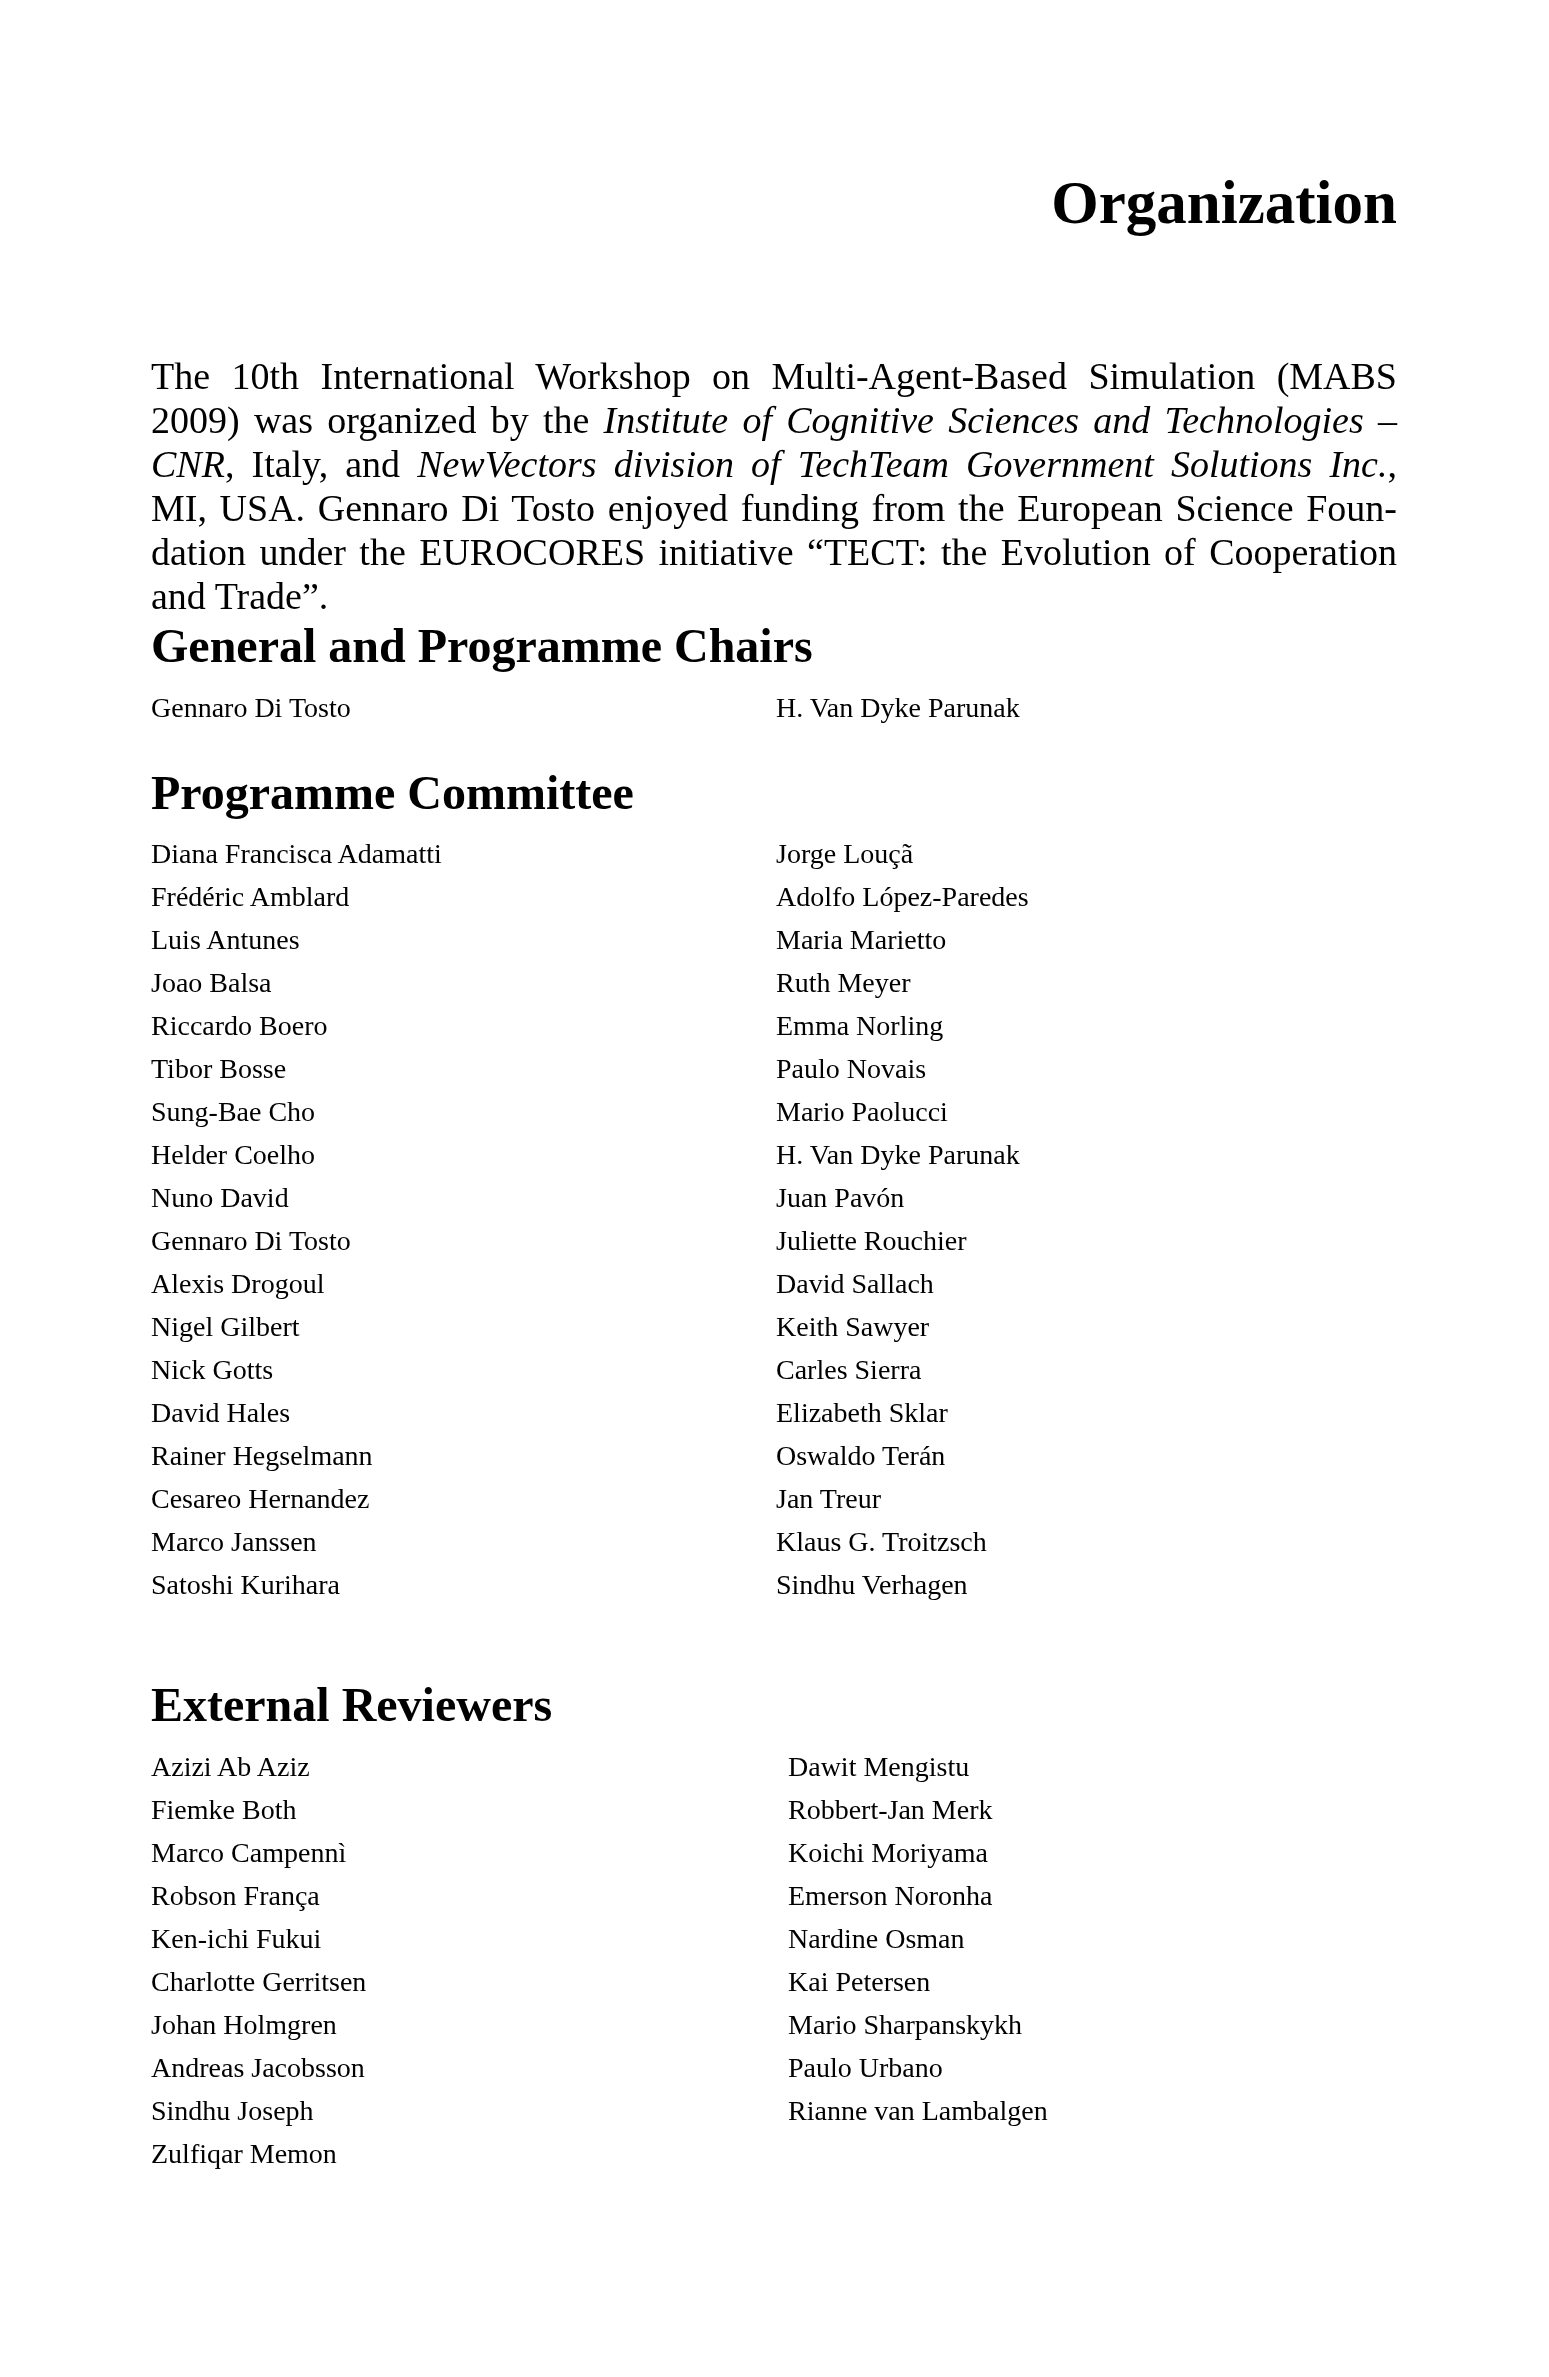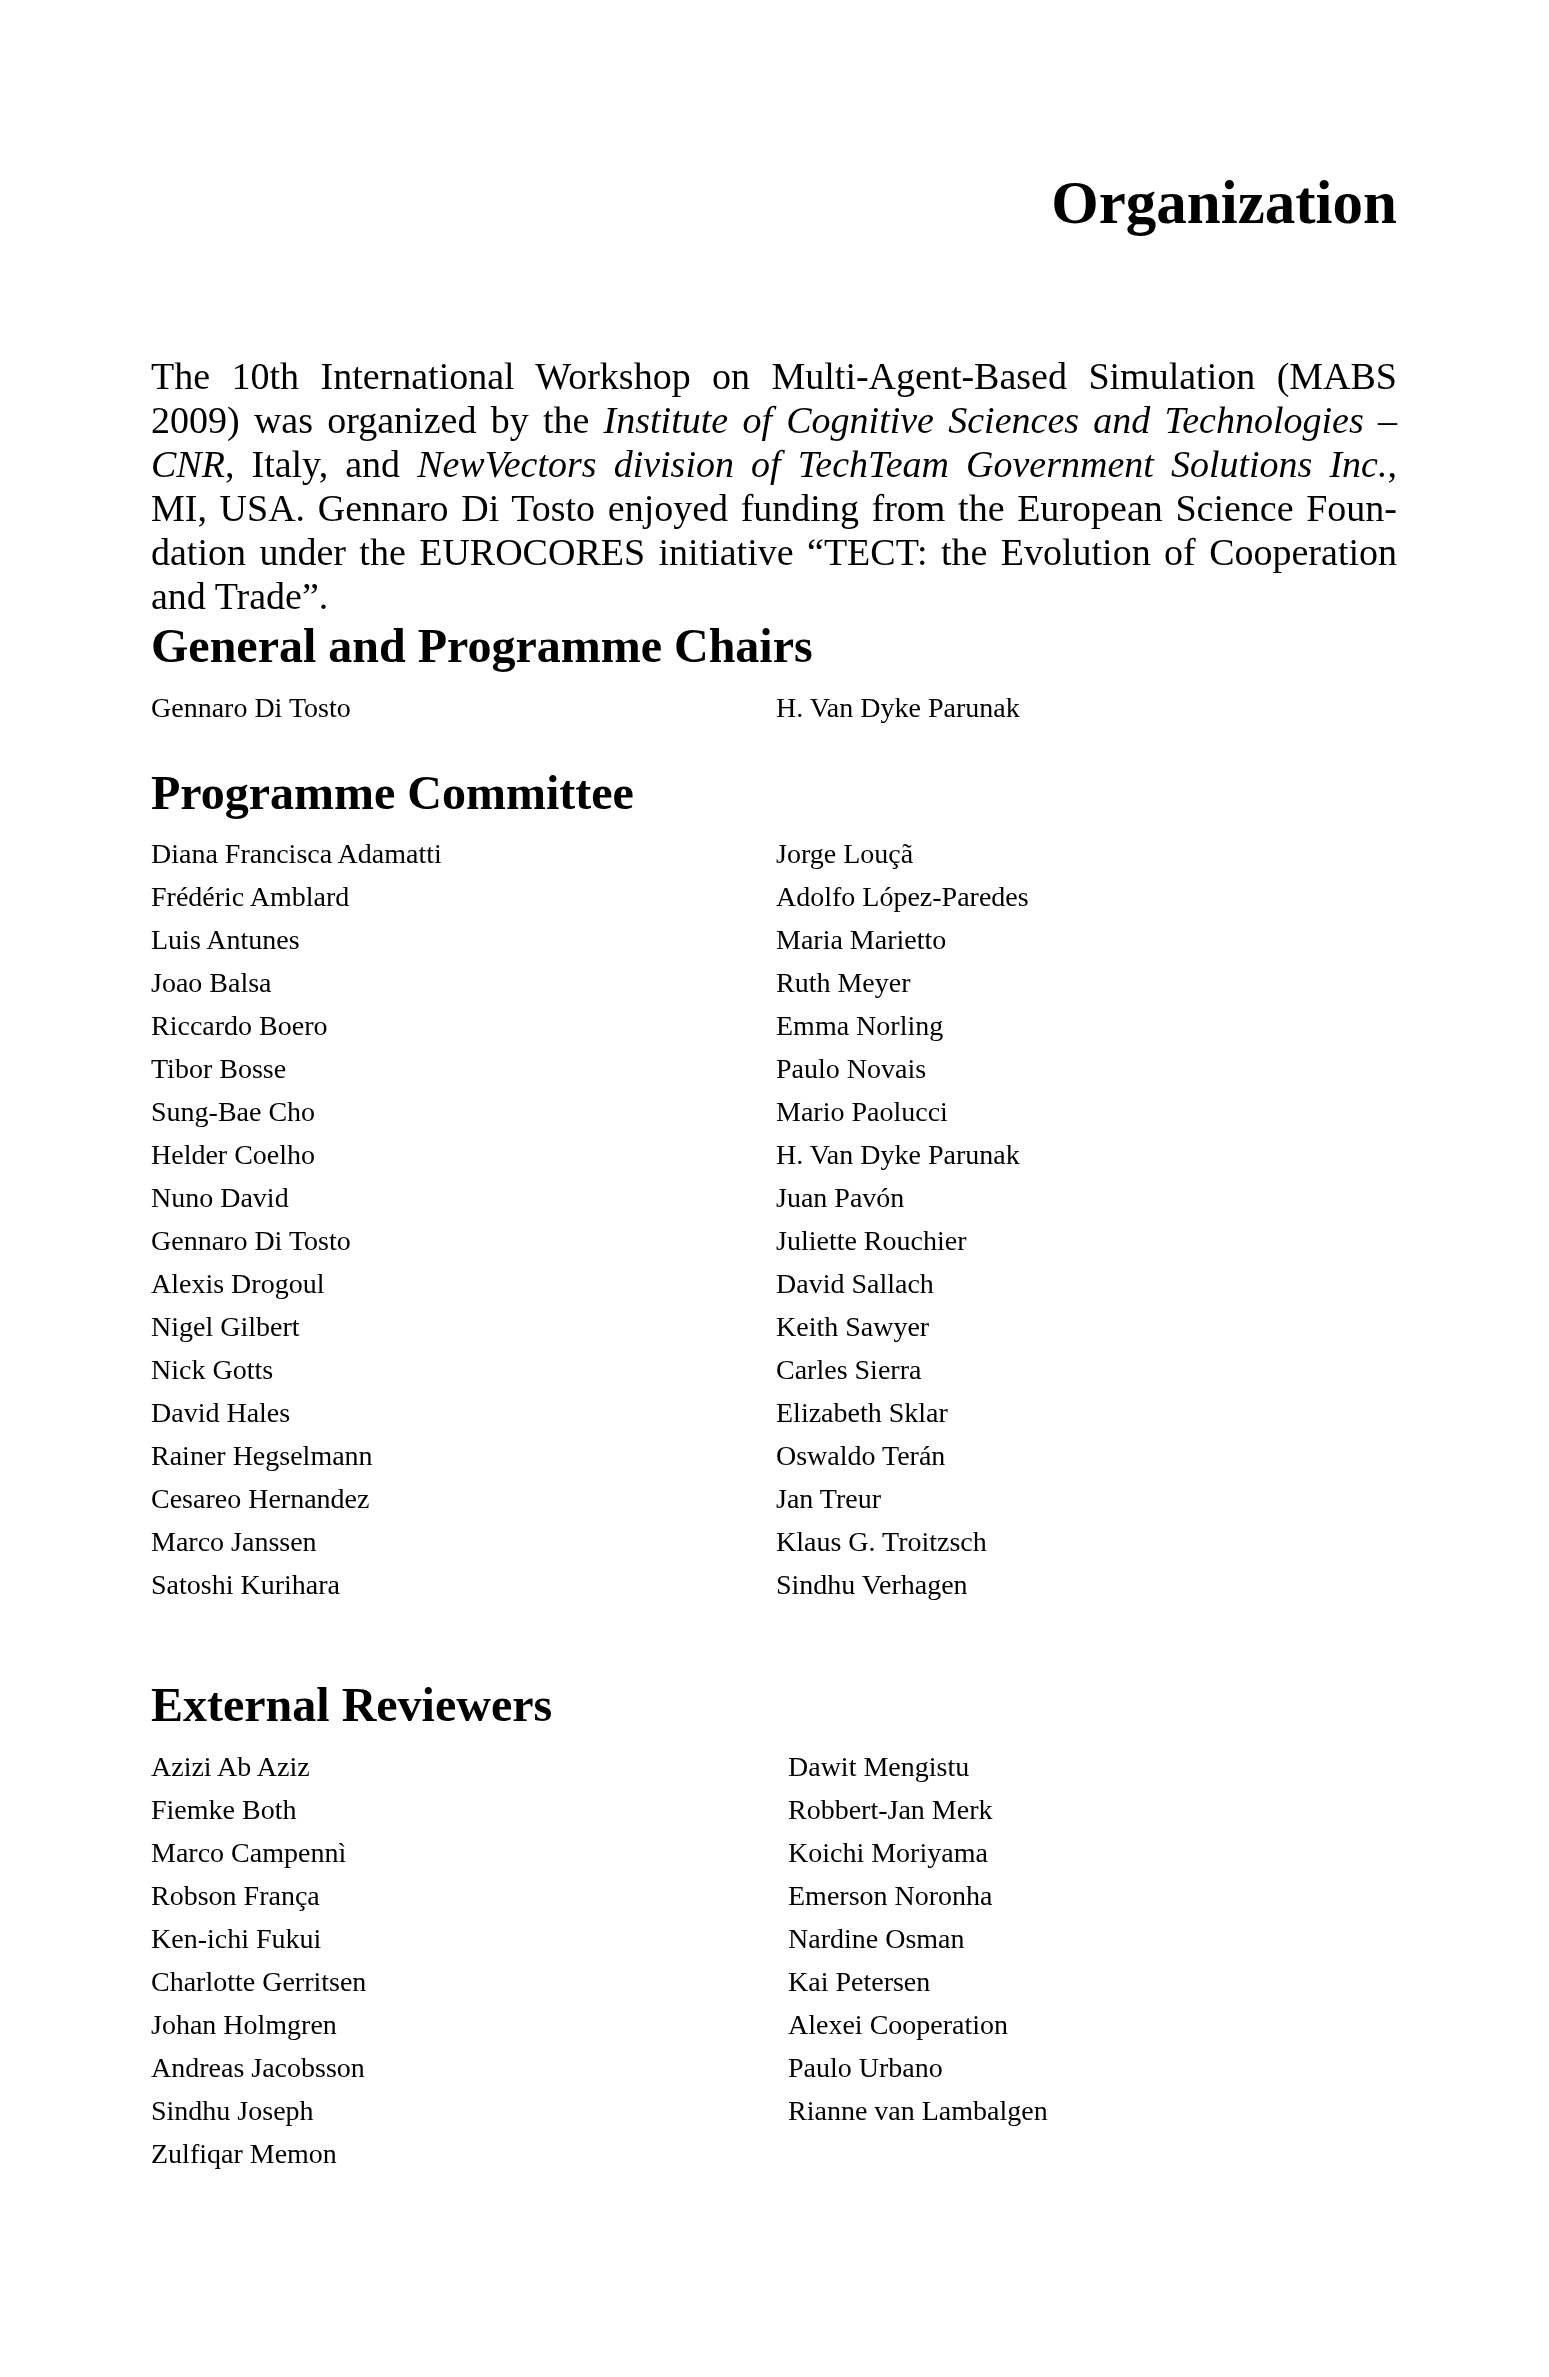--- a/index.html
+++ b/index.html
@@ -171,21 +171,21 @@
               <li>Sindhu Joseph</li>
               <li>Zulfiqar Memon</li>
             </ul>
       <ul class="col right">
               <li>Dawit Mengistu</li>
               <li>Robbert-Jan Merk</li>
               <li>Koichi Moriyama</li>
               <li>Emerson Noronha</li>
               <li>Nardine Osman</li>
               <li>Kai Petersen</li>
-              <li>Alexei Cooperation</li>
+              <li>Mario Sharpanskykh</li>
               <li>Paulo Urbano</li>
               <li>Rianne van Lambalgen</li>
             </ul>
     </div>
   </section>
 </div>
   </div>
 </div>
 
 

